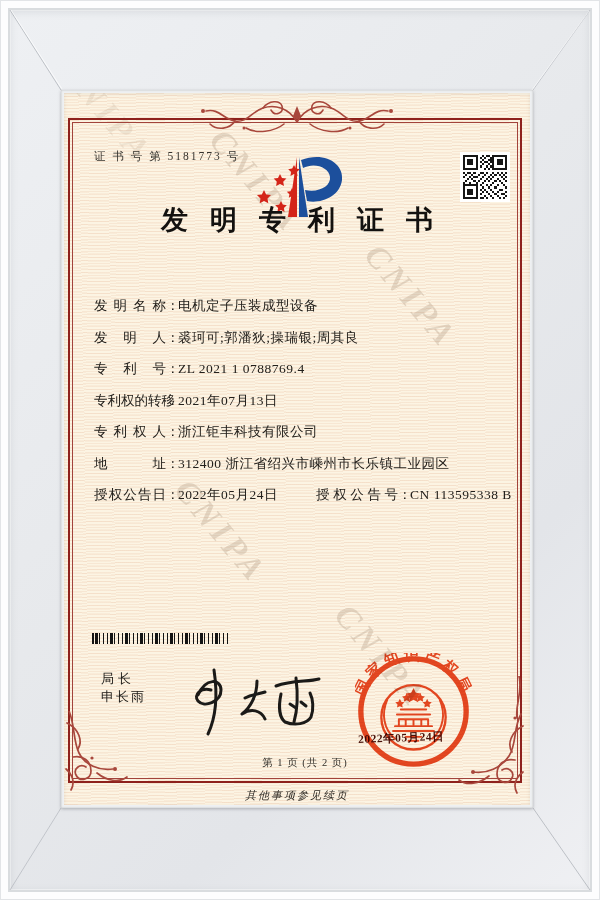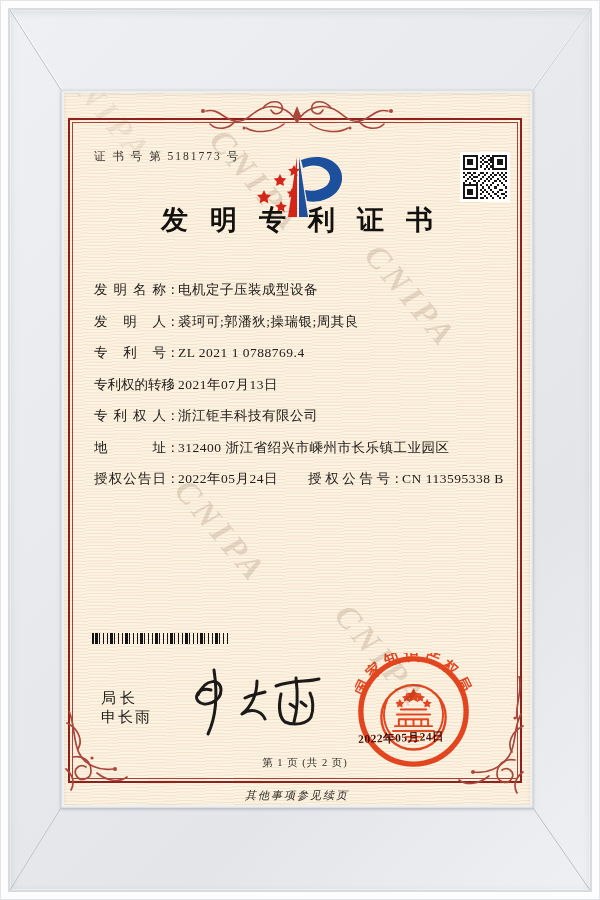--- a/index.html
+++ b/index.html
@@ -34,39 +34,39 @@
 
   
   .cert-no{position:absolute;left:30px;top:56px;font-size:11.5px;letter-spacing:2px;color:#35322d;}
   .logo{position:absolute;left:188px;top:50px;width:95px;height:90px;}
   .qr{position:absolute;left:399px;top:62px;width:44px;height:44px;background:#fff;
     box-shadow:0 0 0 3px #fff;}
   .title{position:absolute;left:0;right:0;top:109px;text-align:center;font-size:27px;
     font-weight:bold;color:#13110f;letter-spacing:22px;text-indent:22px;}
 
   
-  .fields{position:absolute;left:30px;right:14px;top:188px;font-size:13.5px;color:#23201c;}
+  .fields{position:absolute;left:30px;right:14px;top:204px;font-size:13.5px;color:#23201c;}
   .frow{height:31.5px;white-space:nowrap;}
   .fl{display:inline-block;width:72px;text-align:justify;text-align-last:justify;vertical-align:top;}
   .fc{display:inline-block;width:12px;}
   .fv{letter-spacing:.5px;}
   .fv1{display:inline-block;width:126px;}
-  .fl2{display:inline-block;width:82px;text-align:justify;text-align-last:justify;margin-left:4px;}
+  .fl2{display:inline-block;width:82px;text-align:justify;text-align-last:justify;margin-left:12px;}
 
   
   .body-text{position:absolute;left:31px;right:26px;top:404px;font-size:11.5px;line-height:16.5px;
     color:#2a2520;font-style:italic;}
   .body-text p{margin:0;text-indent:2em;text-align:justify;}
 
   
   .barcode{position:absolute;left:28px;top:540px;width:138px;height:11px;
     background:repeating-linear-gradient(90deg,#141414 0 1.5px,transparent 1.5px 3px,
       #141414 3px 6px,transparent 6px 7px,#141414 7px 8px,transparent 8px 11px,
       #141414 11px 12.5px,transparent 12.5px 15px);}
-  .director{position:absolute;left:37px;top:596px;font-size:15px;color:#1c1a17;}
+  .director{position:absolute;left:37px;top:577px;font-size:13px;color:#1c1a17;}
   .director .t{letter-spacing:4px;}
   .director .n{letter-spacing:2px;}
   .sig{position:absolute;left:116px;top:570px;width:152px;height:80px;}
   .seal{position:absolute;left:291px;top:560px;width:117px;height:117px;opacity:.93;
     mix-blend-mode:multiply;}
   .seal-date{position:absolute;left:294px;top:636px;width:172px;font-size:11.5px;font-weight:bold;
     color:#4a120a;letter-spacing:.5px;transform:rotate(-2deg);mix-blend-mode:multiply;}
   .page-info{position:absolute;left:16px;right:0;top:663px;text-align:center;font-size:10.5px;
     color:#33302b;letter-spacing:1px;}
   .footer-note{position:absolute;left:0;right:0;top:695px;text-align:center;font-size:11px;

